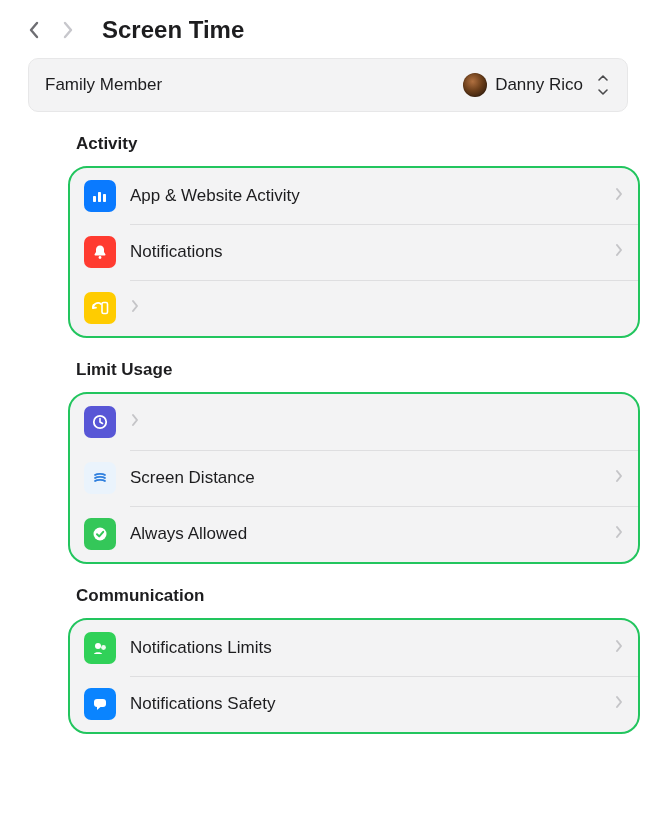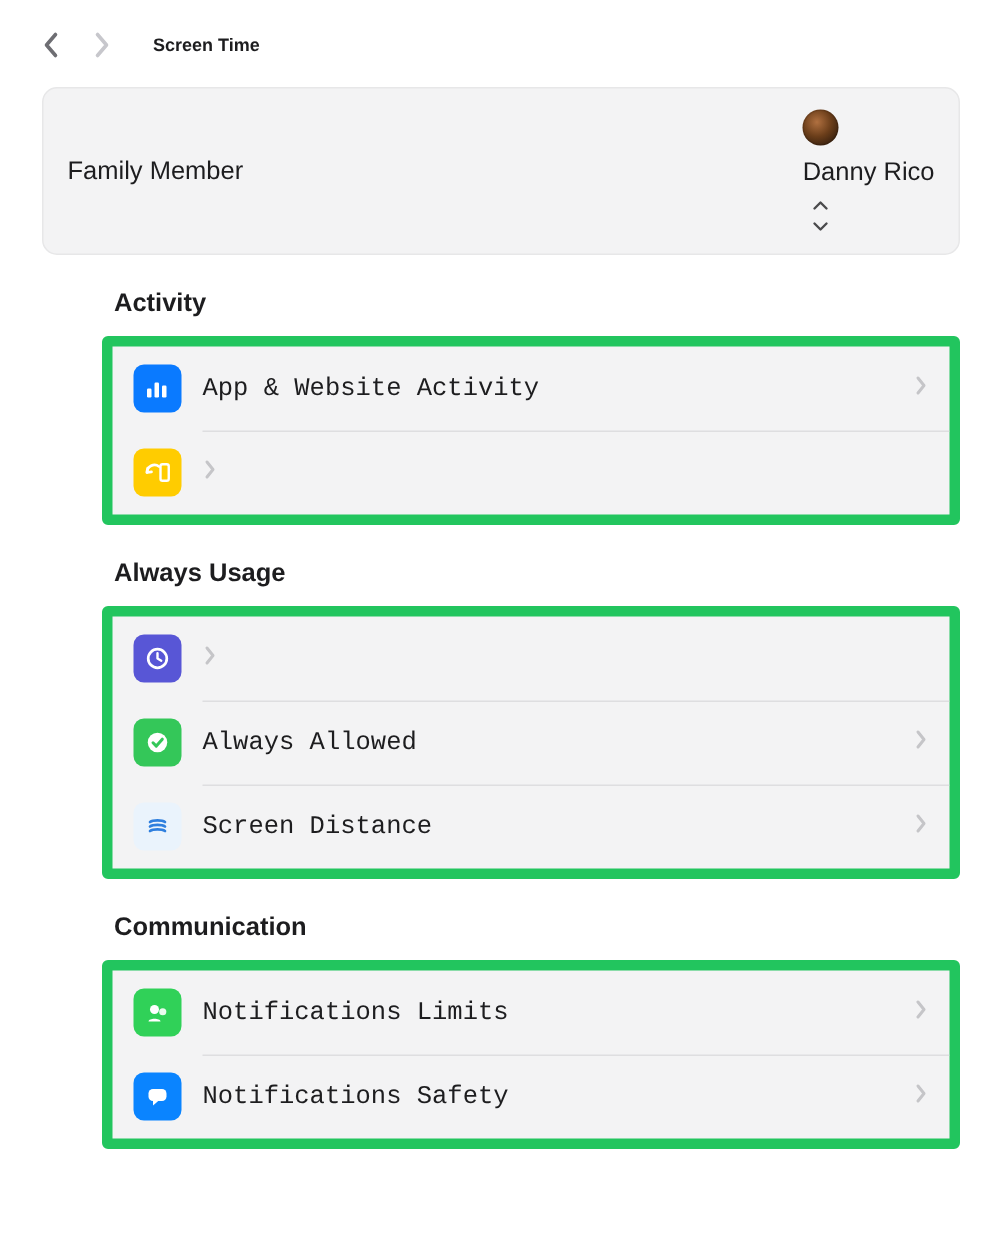--- a/index.html
+++ b/index.html
@@ -29,45 +29,45 @@
   .nav-arrow {
     width: 28px;
     height: 28px;
     display: flex;
     align-items: center;
     justify-content: center;
     color: #6e6e73;
   }
   .nav-arrow.disabled { color: #c7c7cc; }
   .page-title {
-    font-size: 12px;
+    font-size: 24px;
     font-weight: 700;
     margin-left: 14px;
     color: #1d1d1f;
   }
 
   
   .family-card {
-    margin: 0 28px 22px 28px;
+    margin: 0 40px 22px 28px;
     background: #f3f3f4;
     border: 1px solid #e7e7e8;
     border-radius: 10px;
     padding: 14px 16px;
     display: flex;
     align-items: center;
     justify-content: space-between;
   }
   .family-label {
     font-size: 17px;
     color: #1d1d1f;
   }
   .family-selector {
     display: flex;
+    align-items: center;
     gap: 8px;
-    flex-direction: column;
   }
   .avatar {
     width: 24px;
     height: 24px;
     border-radius: 50%;
     background: radial-gradient(circle at 40% 35%, #b07040 0%, #6b3e1a 45%, #1a0f08 100%);
     box-shadow: inset 0 0 0 1px rgba(0,0,0,0.1);
   }
   .family-name {
     font-size: 17px;
@@ -91,24 +91,23 @@
     padding-left: 40px;
   }
   .section-title {
     font-size: 17px;
     font-weight: 700;
     color: #1d1d1f;
     margin: 0 0 12px 8px;
   }
   .section-card {
     background: #f3f3f4;
-    border: 7px solid #22c55e;
-    border-radius: 4px;
+    border: 2px solid #22c55e;
+    border-radius: 19px;
     overflow: hidden;
-    font-family: Liberation Mono, monospace;
   }
   .row {
     display: flex;
     align-items: center;
     padding: 12px 14px;
     gap: 14px;
     position: relative;
   }
   .row + .row::before {
     content: "";
@@ -198,89 +197,103 @@
             </svg>
         </div>
         <div class="row-label">App &amp; Website Activity</div>
         <div class="chevron">
           <svg width="10" height="16" viewBox="0 0 10 16">
               <path d="M3 3 L7 8 L3 13" fill="none" stroke="currentColor" stroke-width="2" stroke-linecap="round" stroke-linejoin="round"></path>
             </svg>
         </div>
       </div>
 
+      <div class="row">
+        <div class="row-icon bg-red">
+          <svg width="18" height="18" viewBox="0 0 18 18">
+              <path d="M9 2.5 C6.5 2.5 5 4.2 5 6.5 L5 9 L3.6 11.3 C3.3 11.8 3.7 12.5 4.3 12.5 L13.7 12.5 C14.3 12.5 14.7 11.8 14.4 11.3 L13 9 L13 6.5 C13 4.2 11.5 2.5 9 2.5 Z" fill="#fff"></path>
+              <circle cx="9" cy="14.5" r="1.4" fill="#fff"></circle>
+            </svg>
+        </div>
+        <div class="row-label">Notifications</div>
+        <div class="chevron">
+          <svg width="10" height="16" viewBox="0 0 10 16">
+              <path d="M3 3 L7 8 L3 13" fill="none" stroke="currentColor" stroke-width="2" stroke-linecap="round" stroke-linejoin="round"></path>
+            </svg>
+        </div>
+      </div>
 
       <div class="row">
         <div class="row-icon bg-yellow">
           <svg width="20" height="18" viewBox="0 0 20 18">
               <path d="M3 9 A5 5 0 0 1 11 5" fill="none" stroke="#fff" stroke-width="1.8" stroke-linecap="round"></path>
               <path d="M3.5 6 L3 9 L6 8.6" fill="none" stroke="#fff" stroke-width="1.8" stroke-linecap="round" stroke-linejoin="round"></path>
               <rect x="12" y="3.5" width="5.5" height="11" rx="1.4" fill="none" stroke="#fff" stroke-width="1.6"></rect>
             </svg>
         </div>
         <div class="chevron">
           <svg width="10" height="16" viewBox="0 0 10 16">
               <path d="M3 3 L7 8 L3 13" fill="none" stroke="currentColor" stroke-width="2" stroke-linecap="round" stroke-linejoin="round"></path>
             </svg>
         </div>
       </div>
 
     </div>
   </div>
 
   <div class="section">
-    <div class="section-title">Always Usage</div>
+    <div class="section-title">Limit Usage</div>
     <div class="section-card">
 
       <div class="row">
         <div class="row-icon bg-purple">
           <svg width="18" height="18" viewBox="0 0 18 18">
               <circle cx="9" cy="9" r="6.2" fill="none" stroke="#fff" stroke-width="1.8"></circle>
               <path d="M9 5.5 L9 9 L11.5 10.5" fill="none" stroke="#fff" stroke-width="1.6" stroke-linecap="round" stroke-linejoin="round"></path>
             </svg>
         </div>
         <div class="chevron">
           <svg width="10" height="16" viewBox="0 0 10 16">
               <path d="M3 3 L7 8 L3 13" fill="none" stroke="currentColor" stroke-width="2" stroke-linecap="round" stroke-linejoin="round"></path>
             </svg>
         </div>
       </div>
 
-
-      <div class="row">
-        <div class="row-icon bg-green">
-          <svg width="18" height="18" viewBox="0 0 18 18">
-              <circle cx="9" cy="9" r="6.5" fill="#fff"></circle>
-              <path d="M6 9.2 L8.2 11.4 L12.2 6.8" fill="none" stroke="#34c759" stroke-width="2" stroke-linecap="round" stroke-linejoin="round"></path>
-            </svg>
-        </div>
-        <div class="row-label">Always Allowed</div>
-        <div class="chevron">
-          <svg width="10" height="16" viewBox="0 0 10 16">
-              <path d="M3 3 L7 8 L3 13" fill="none" stroke="currentColor" stroke-width="2" stroke-linecap="round" stroke-linejoin="round"></path>
-            </svg>
-        </div>
-      </div>
 
       <div class="row">
         <div class="row-icon bg-lightblue">
           <svg width="18" height="18" viewBox="0 0 18 18">
               <path d="M4 6 C6 4.5 12 4.5 14 6" fill="none" stroke="#2f7fde" stroke-width="1.8" stroke-linecap="round"></path>
               <path d="M4 9 C6 7.5 12 7.5 14 9" fill="none" stroke="#2f7fde" stroke-width="1.8" stroke-linecap="round"></path>
               <path d="M4 12 C6 10.5 12 10.5 14 12" fill="none" stroke="#2f7fde" stroke-width="1.8" stroke-linecap="round"></path>
             </svg>
         </div>
         <div class="row-label">Screen Distance</div>
         <div class="chevron">
           <svg width="10" height="16" viewBox="0 0 10 16">
               <path d="M3 3 L7 8 L3 13" fill="none" stroke="currentColor" stroke-width="2" stroke-linecap="round" stroke-linejoin="round"></path>
             </svg>
         </div>
       </div>
 
+      <div class="row">
+        <div class="row-icon bg-green">
+          <svg width="18" height="18" viewBox="0 0 18 18">
+              <circle cx="9" cy="9" r="6.5" fill="#fff"></circle>
+              <path d="M6 9.2 L8.2 11.4 L12.2 6.8" fill="none" stroke="#34c759" stroke-width="2" stroke-linecap="round" stroke-linejoin="round"></path>
+            </svg>
+        </div>
+        <div class="row-label">Always Allowed</div>
+        <div class="chevron">
+          <svg width="10" height="16" viewBox="0 0 10 16">
+              <path d="M3 3 L7 8 L3 13" fill="none" stroke="currentColor" stroke-width="2" stroke-linecap="round" stroke-linejoin="round"></path>
+            </svg>
+        </div>
+      </div>
+
     </div>
   </div>
 
   <div class="section">
     <div class="section-title">Communication</div>
     <div class="section-card">
 
       <div class="row">
         <div class="row-icon" style="background:#30d158;">
           <svg width="18" height="18" viewBox="0 0 18 18">

